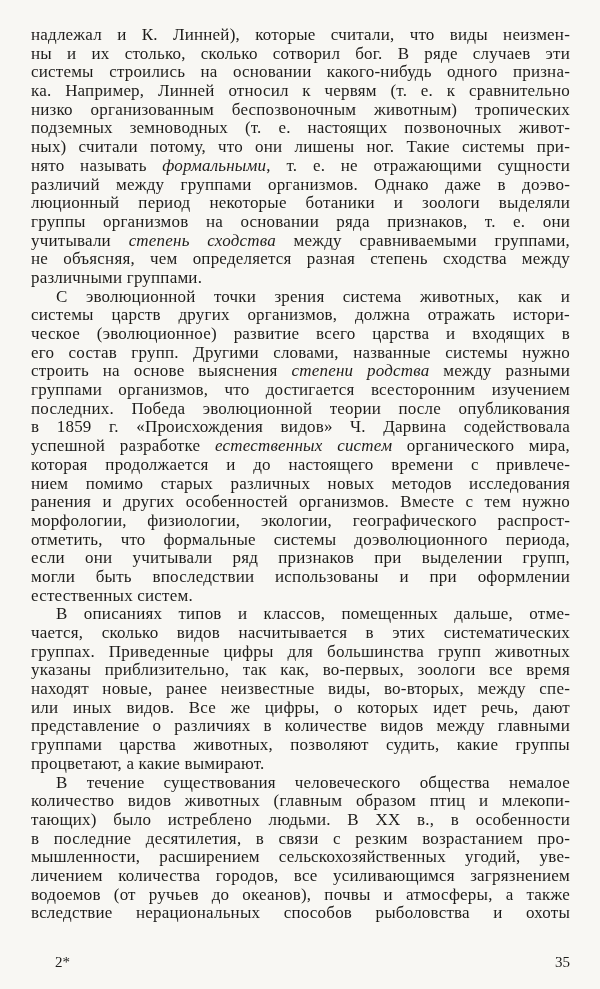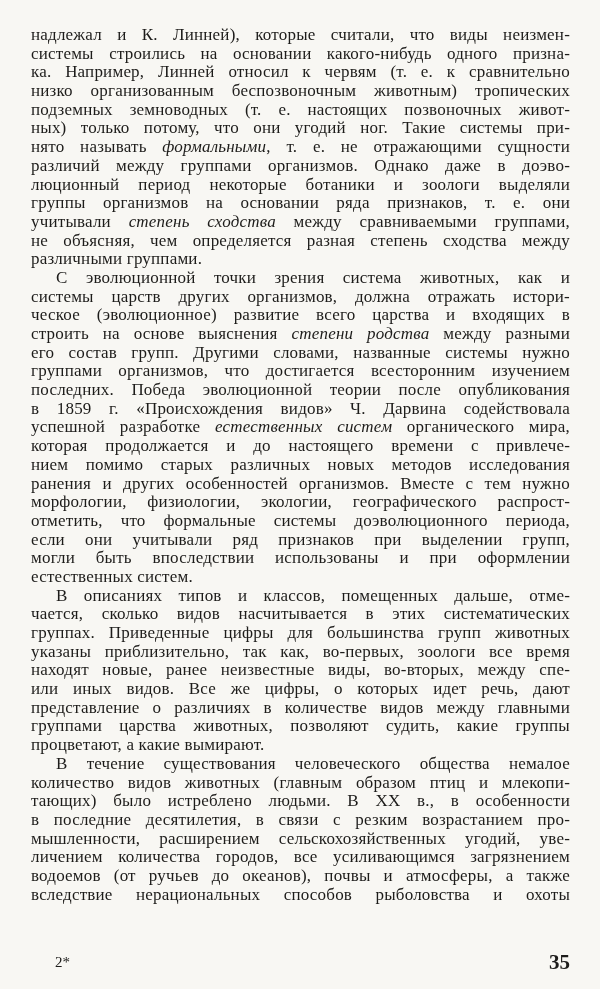--- a/index.html
+++ b/index.html
@@ -38,51 +38,51 @@
     display: flex;
     justify-content: space-between;
     align-items: flex-start;
   }
   .sig {
     margin-left: 24px;
     font-size: 15px;
     line-height: 20px;
   }
   .pnum {
-    font-size: 21px;
+    font-size: 15px;
     line-height: 20px;
-    font-weight: bold;
   }
 </style>
 </head>
 <body style="background: rgb(248, 247, 243); color: rgb(29, 28, 26);">
 
 <div class="page">
   <div class="text-block">
       <div class="paragraph">
         <div class="line">надлежал и К. Линней), которые считали, что виды неизмен-</div>
+        <div class="line">ны и их столько, сколько сотворил бог. В ряде случаев эти</div>
         <div class="line">системы строились на основании какого-нибудь одного призна-</div>
         <div class="line">ка. Например, Линней относил к червям (т. е. к сравнительно</div>
         <div class="line">низко организованным беспозвоночным животным) тропических</div>
         <div class="line">подземных земноводных (т. е. настоящих позвоночных живот-</div>
-        <div class="line">ных) только потому, что они угодий ног. Такие системы при-</div>
+        <div class="line">ных) считали потому, что они лишены ног. Такие системы при-</div>
         <div class="line">нято называть <i>формальными</i>, т. е. не отражающими сущности</div>
         <div class="line">различий между группами организмов. Однако даже в доэво-</div>
         <div class="line">люционный период некоторые ботаники и зоологи выделяли</div>
         <div class="line">группы организмов на основании ряда признаков, т. е. они</div>
         <div class="line">учитывали <i>степень сходства</i> между сравниваемыми группами,</div>
         <div class="line">не объясняя, чем определяется разная степень сходства между</div>
         <div class="line last">различными группами.</div>
       </div>
       <div class="paragraph">
         <div class="line indent">С эволюционной точки зрения система животных, как и</div>
         <div class="line">системы царств других организмов, должна отражать истори-</div>
         <div class="line">ческое (эволюционное) развитие всего царства и входящих в</div>
+        <div class="line">его состав групп. Другими словами, названные системы нужно</div>
         <div class="line">строить на основе выяснения <i>степени родства</i> между разными</div>
-        <div class="line">его состав групп. Другими словами, названные системы нужно</div>
         <div class="line">группами организмов, что достигается всесторонним изучением</div>
         <div class="line">последних. Победа эволюционной теории после опубликования</div>
         <div class="line">в 1859 г. «Происхождения видов» Ч. Дарвина содействовала</div>
         <div class="line">успешной разработке <i>естественных систем</i> органического мира,</div>
         <div class="line">которая продолжается и до настоящего времени с привлече-</div>
         <div class="line">нием помимо старых различных новых методов исследования</div>
         <div class="line">ранения и других особенностей организмов. Вместе с тем нужно</div>
         <div class="line">морфологии, физиологии, экологии, географического распрост-</div>
         <div class="line">отметить, что формальные системы доэволюционного периода,</div>
         <div class="line">если они учитывали ряд признаков при выделении групп,</div>

